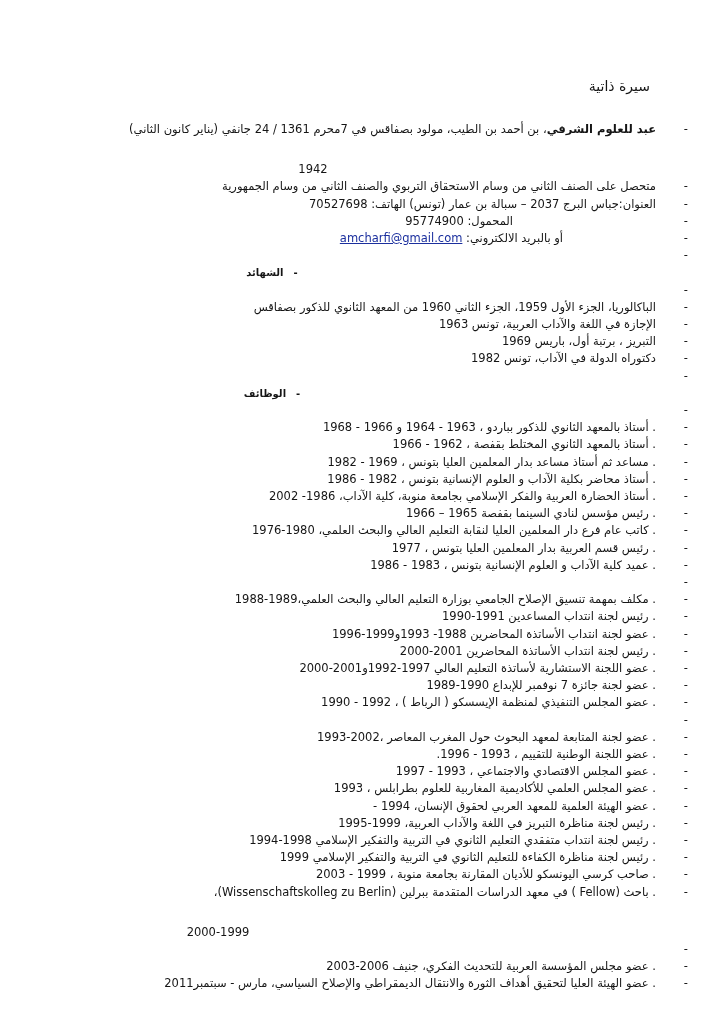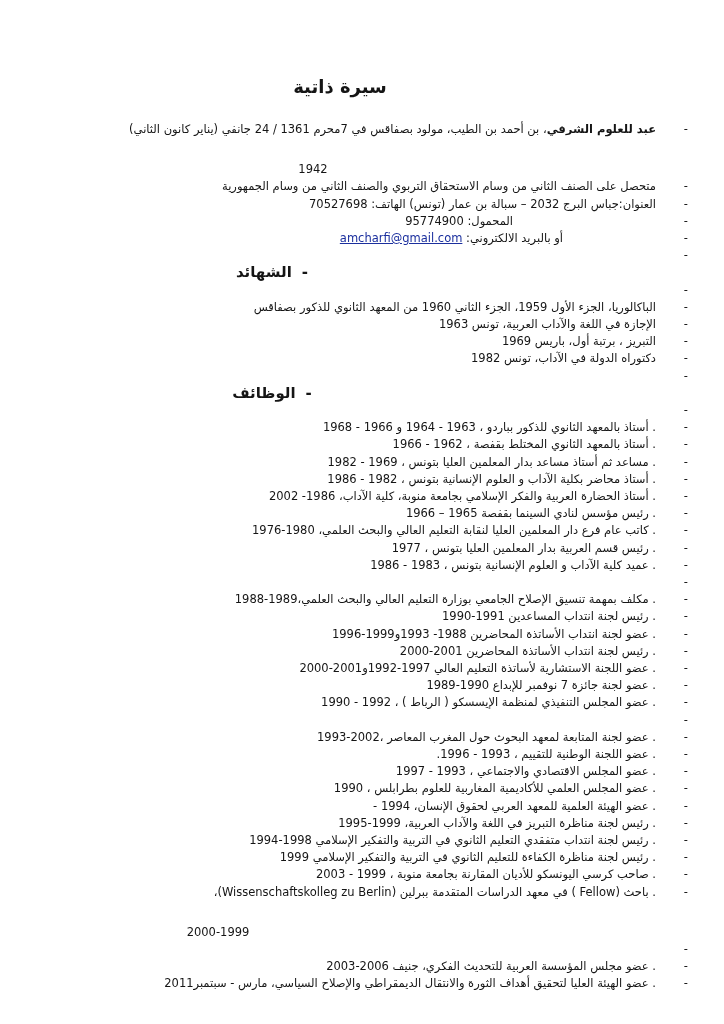--- a/index.html
+++ b/index.html
@@ -4,49 +4,49 @@
 <style>
   html,body{margin:0;padding:0;background:#ffffff;}
   .page{
     width:724px;height:1024px;background:#ffffff;position:relative;
     box-sizing:border-box;padding:78px 34px 0 30px;
     direction:rtl;color:#151515;
     font-family:"DejaVu Sans",sans-serif;
     overflow:hidden;
   }
   .title{
-    font-size:18px;font-weight:bold;text-align:center;
+    font-size:14px;font-weight:normal;
     margin:0 40px 26px 0;line-height:17px;
   }
   .line{
     position:relative;font-size:11.5px;line-height:17.2px;min-height:17.2px;
     text-align:right;padding-right:34px;white-space:nowrap;
   }
   .bullet{
     position:absolute;right:2px;top:0;font-size:11.5px;color:#1c1c1c;
   }
   .heading{
-    font-weight:bold;font-size:15px;text-align:center;
+    font-weight:bold;font-size:10px;text-align:center;
     padding-right:0;margin-right:176px;
   }
   .heading .hdash{margin-left:10px;}
   .cont{padding-right:0;text-align:center;margin-top:23px;}
   b.name{font-weight:bold;}
   .email-link{text-decoration:underline;cursor:pointer;}
 </style>
 </head>
 <body>
 
 <div class="page">
   <h1 class="title">سيرة ذاتية</h1>
   <div id="content">
       <div class="line"><span class="bullet">-</span><b class="name">عبد للعلوم الشرفي</b><span>، بن أحمد بن الطيب، مولود بصفاقس في 7محرم 1361 / 24 جانفي (يناير كانون الثاني)</span></div>
       <div class="line cont" style="margin-right: 94px;">1942</div>
       <div class="line"><span class="bullet">-</span><span>متحصل على الصنف الثاني من وسام الاستحقاق التربوي والصنف الثاني من وسام الجمهورية</span></div>
-      <div class="line"><span class="bullet">-</span><span>العنوان:جباس البرج 2032 – سبالة بن عمار (تونس) الهاتف: 70527698</span></div>
+      <div class="line"><span class="bullet">-</span><span>العنوان:جباس البرج 2037 – سبالة بن عمار (تونس) الهاتف: 70527698</span></div>
       <div class="line" style="padding-right: 177px;"><span class="bullet">-</span><span>المحمول: 95774900</span></div>
       <div class="line" style="padding-right: 127px;"><span class="bullet">-</span><span>أو بالبريد الالكتروني: </span><span class="email-link" style="color: rgb(27, 47, 158);">amcharfi@gmail.com</span></div>
       <div class="line"><span class="bullet">-</span><span></span></div>
       <div class="line heading"><span class="hdash">-</span><span>الشهائد</span></div>
       <div class="line"><span class="bullet">-</span><span></span></div>
       <div class="line"><span class="bullet">-</span><span>الباكالوريا، الجزء الأول 1959، الجزء الثاني 1960 من المعهد الثانوي للذكور بصفاقس</span></div>
       <div class="line"><span class="bullet">-</span><span>الإجازة في اللغة والآداب العربية، تونس 1963</span></div>
       <div class="line"><span class="bullet">-</span><span>التبريز ، برتبة أول، باريس 1969</span></div>
       <div class="line"><span class="bullet">-</span><span>دكتوراه الدولة في الآداب، تونس 1982</span></div>
       <div class="line"><span class="bullet">-</span><span></span></div>
@@ -66,21 +66,21 @@
       <div class="line"><span class="bullet">-</span><span>. رئيس لجنة انتداب المساعدين 1991-1990</span></div>
       <div class="line"><span class="bullet">-</span><span>. عضو لجنة انتداب الأساتذة المحاضرين 1988- 1993و1999-1996</span></div>
       <div class="line"><span class="bullet">-</span><span>. رئيس لجنة انتداب الأساتذة المحاضرين 2001-2000</span></div>
       <div class="line"><span class="bullet">-</span><span>. عضو اللجنة الاستشارية لأساتذة التعليم العالي 1997-1992و2001-2000</span></div>
       <div class="line"><span class="bullet">-</span><span>. عضو لجنة جائزة 7 نوفمبر للإبداع 1990-1989</span></div>
       <div class="line"><span class="bullet">-</span><span>. عضو المجلس التنفيذي لمنظمة الإيسسكو ( الرباط ) ، 1992 - 1990</span></div>
       <div class="line"><span class="bullet">-</span></div>
       <div class="line"><span class="bullet">-</span><span>. عضو لجنة المتابعة لمعهد البحوث حول المغرب المعاصر ،2002-1993</span></div>
       <div class="line"><span class="bullet">-</span><span>. عضو اللجنة الوطنية للتقييم ، 1993 - 1996.</span></div>
       <div class="line"><span class="bullet">-</span><span>. عضو المجلس الاقتصادي والاجتماعي ، 1993 - 1997</span></div>
-      <div class="line"><span class="bullet">-</span><span>. عضو المجلس العلمي للأكاديمية المغاربية للعلوم بطرابلس ، 1990</span></div>
+      <div class="line"><span class="bullet">-</span><span>. عضو المجلس العلمي للأكاديمية المغاربية للعلوم بطرابلس ، 1993</span></div>
       <div class="line"><span class="bullet">-</span><span>. عضو الهيئة العلمية للمعهد العربي لحقوق الإنسان، 1994 -</span></div>
       <div class="line"><span class="bullet">-</span><span>. رئيس لجنة مناظرة التبريز في اللغة والآداب العربية، 1999-1995</span></div>
       <div class="line"><span class="bullet">-</span><span>. رئيس لجنة انتداب متفقدي التعليم الثانوي في التربية والتفكير الإسلامي 1998-1994</span></div>
       <div class="line"><span class="bullet">-</span><span>. رئيس لجنة مناظرة الكفاءة للتعليم الثانوي في التربية والتفكير الإسلامي 1999</span></div>
       <div class="line"><span class="bullet">-</span><span>. صاحب كرسي اليونسكو للأديان المقارنة بجامعة منوبة ، 1999 - 2003</span></div>
       <div class="line"><span class="bullet">-</span><span>. باحث (Fellow ) في معهد الدراسات المتقدمة ببرلين (Wissenschaftskolleg zu Berlin)،</span></div>
       <div class="line cont" style="margin-right: 284px;">2000-1999</div>
       <div class="line"><span class="bullet">-</span></div>
       <div class="line"><span class="bullet">-</span><span>. عضو مجلس المؤسسة العربية للتحديث الفكري، جنيف 2006-2003</span></div>
       <div class="line"><span class="bullet">-</span><span>. عضو الهيئة العليا لتحقيق أهداف الثورة والانتقال الديمقراطي والإصلاح السياسي، مارس - سبتمبر2011</span></div>

